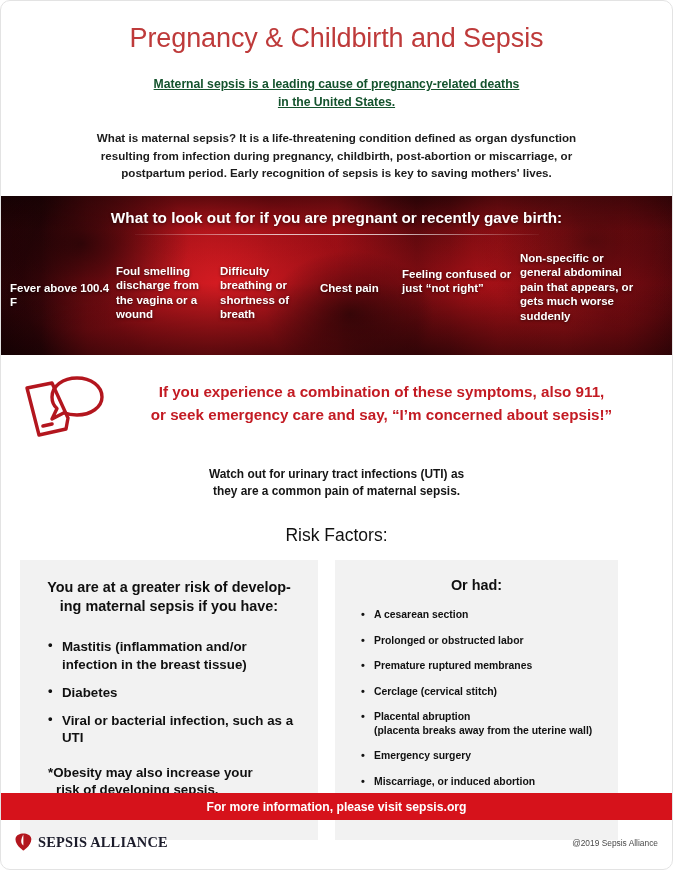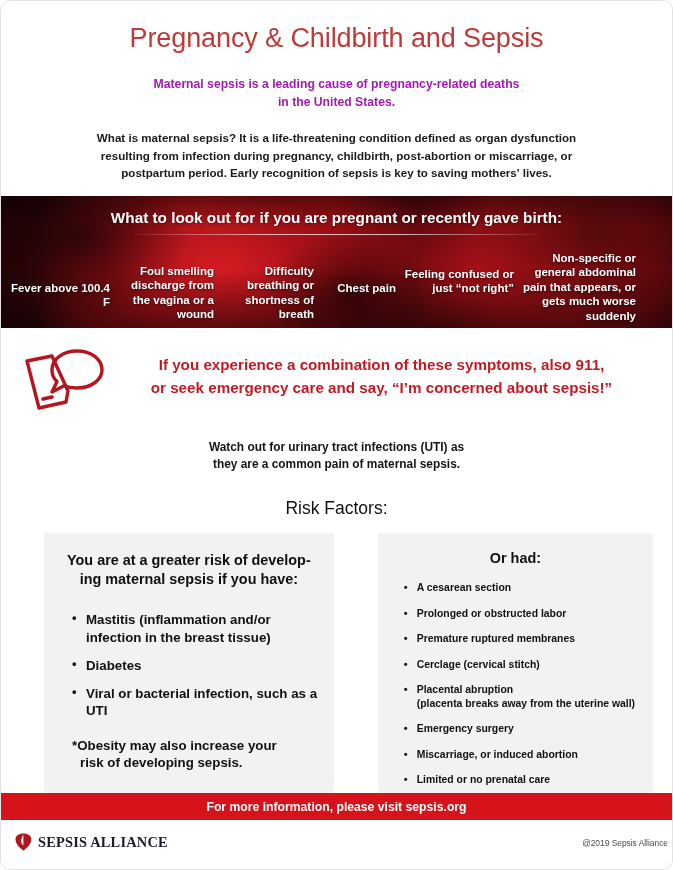--- a/index.html
+++ b/index.html
@@ -33,39 +33,40 @@
     color: #BE3A3A;
     font-size: 27px;
     font-weight: 400;
     letter-spacing: -0.1px;
     margin: 8px 0 0 0;
     line-height: 1.15;
   }
   .subhead {
     margin: 22px auto 0 auto;
     max-width: 420px;
-    color: #a21caf;
+    color: #14532d;
     font-size: 12.2px;
     font-weight: bold;
     line-height: 1.45;
+    text-decoration: underline;
   }
   .intro {
     margin: 18px auto 0 auto;
     max-width: 540px;
     color: #1b1b1b;
     font-size: 11.6px;
     font-weight: 600;
     line-height: 1.5;
   }
 
   
   .banner {
     position: relative;
     margin-top: 14px;
-    height: 132px;
+    height: 159px;
     overflow: hidden;
     background: #6d28d9;
   }
   .banner-photo {
     position: absolute;
     inset: 0;
     background:
       radial-gradient(ellipse 120px 90px at 52% 74%, rgba(0,0,0,0.55) 0%, rgba(0,0,0,0) 70%),
       radial-gradient(ellipse 150px 120px at 12% 30%, rgba(0,0,0,0.62) 0%, rgba(0,0,0,0) 72%),
       radial-gradient(ellipse 170px 130px at 88% 28%, rgba(0,0,0,0.40) 0%, rgba(0,0,0,0) 70%),
@@ -107,21 +108,21 @@
     flex: 1;
     display: flex;
     align-items: flex-start;
     padding: 8px 6px 0 6px;
   }
   .symptom {
     color: #ffffff;
     font-size: 11.5px;
     font-weight: bold;
     line-height: 1.26;
-    text-align: right;
+    text-align: left;
     text-shadow: 0 1px 3px rgba(0,0,0,0.55);
     padding: 0 3px;
     box-sizing: border-box;
   }
   .sym-0 { width: 106px; padding-top: 38px; }
   .sym-1 { width: 104px; padding-top: 21px; }
   .sym-2 { width: 100px; padding-top: 21px; }
   .sym-3 { width: 82px;  padding-top: 38px; }
   .sym-4 { width: 118px; padding-top: 24px; }
   .sym-5 { width: 122px; padding-top: 8px; }
@@ -160,23 +161,22 @@
     text-align: center;
     margin: 24px 0 0 0;
     color: #111111;
     font-size: 17.5px;
     font-weight: normal;
   }
 
   
   .risk-row {
     display: flex;
-    gap: 44px;
+    gap: 17px;
     padding: 14px 19px 0 19px;
-    margin-left: 24px;
   }
   .risk-box {
     background: #f2f2f2;
     box-sizing: border-box;
     padding: 16px 16px 14px 16px;
   }
   .risk-box.left  { width: 298px; min-height: 256px; }
   .risk-box.right { width: 283px; min-height: 256px; }
 
   .box-title-left {
@@ -265,21 +265,21 @@
     font-weight: bold;
   }
   .footer-bottom {
     position: absolute;
     left: 0; right: 0;
     bottom: 0;
     height: 49px;
     display: flex;
     align-items: center;
     justify-content: space-between;
-    padding: 0 4px 4px 14px;
+    padding: 0 14px 4px 14px;
     box-sizing: border-box;
   }
   .logo {
     display: flex;
     align-items: center;
     gap: 6px;
   }
   .logo-text {
     font-family: "Liberation Serif", serif;
     font-size: 14.4px;

